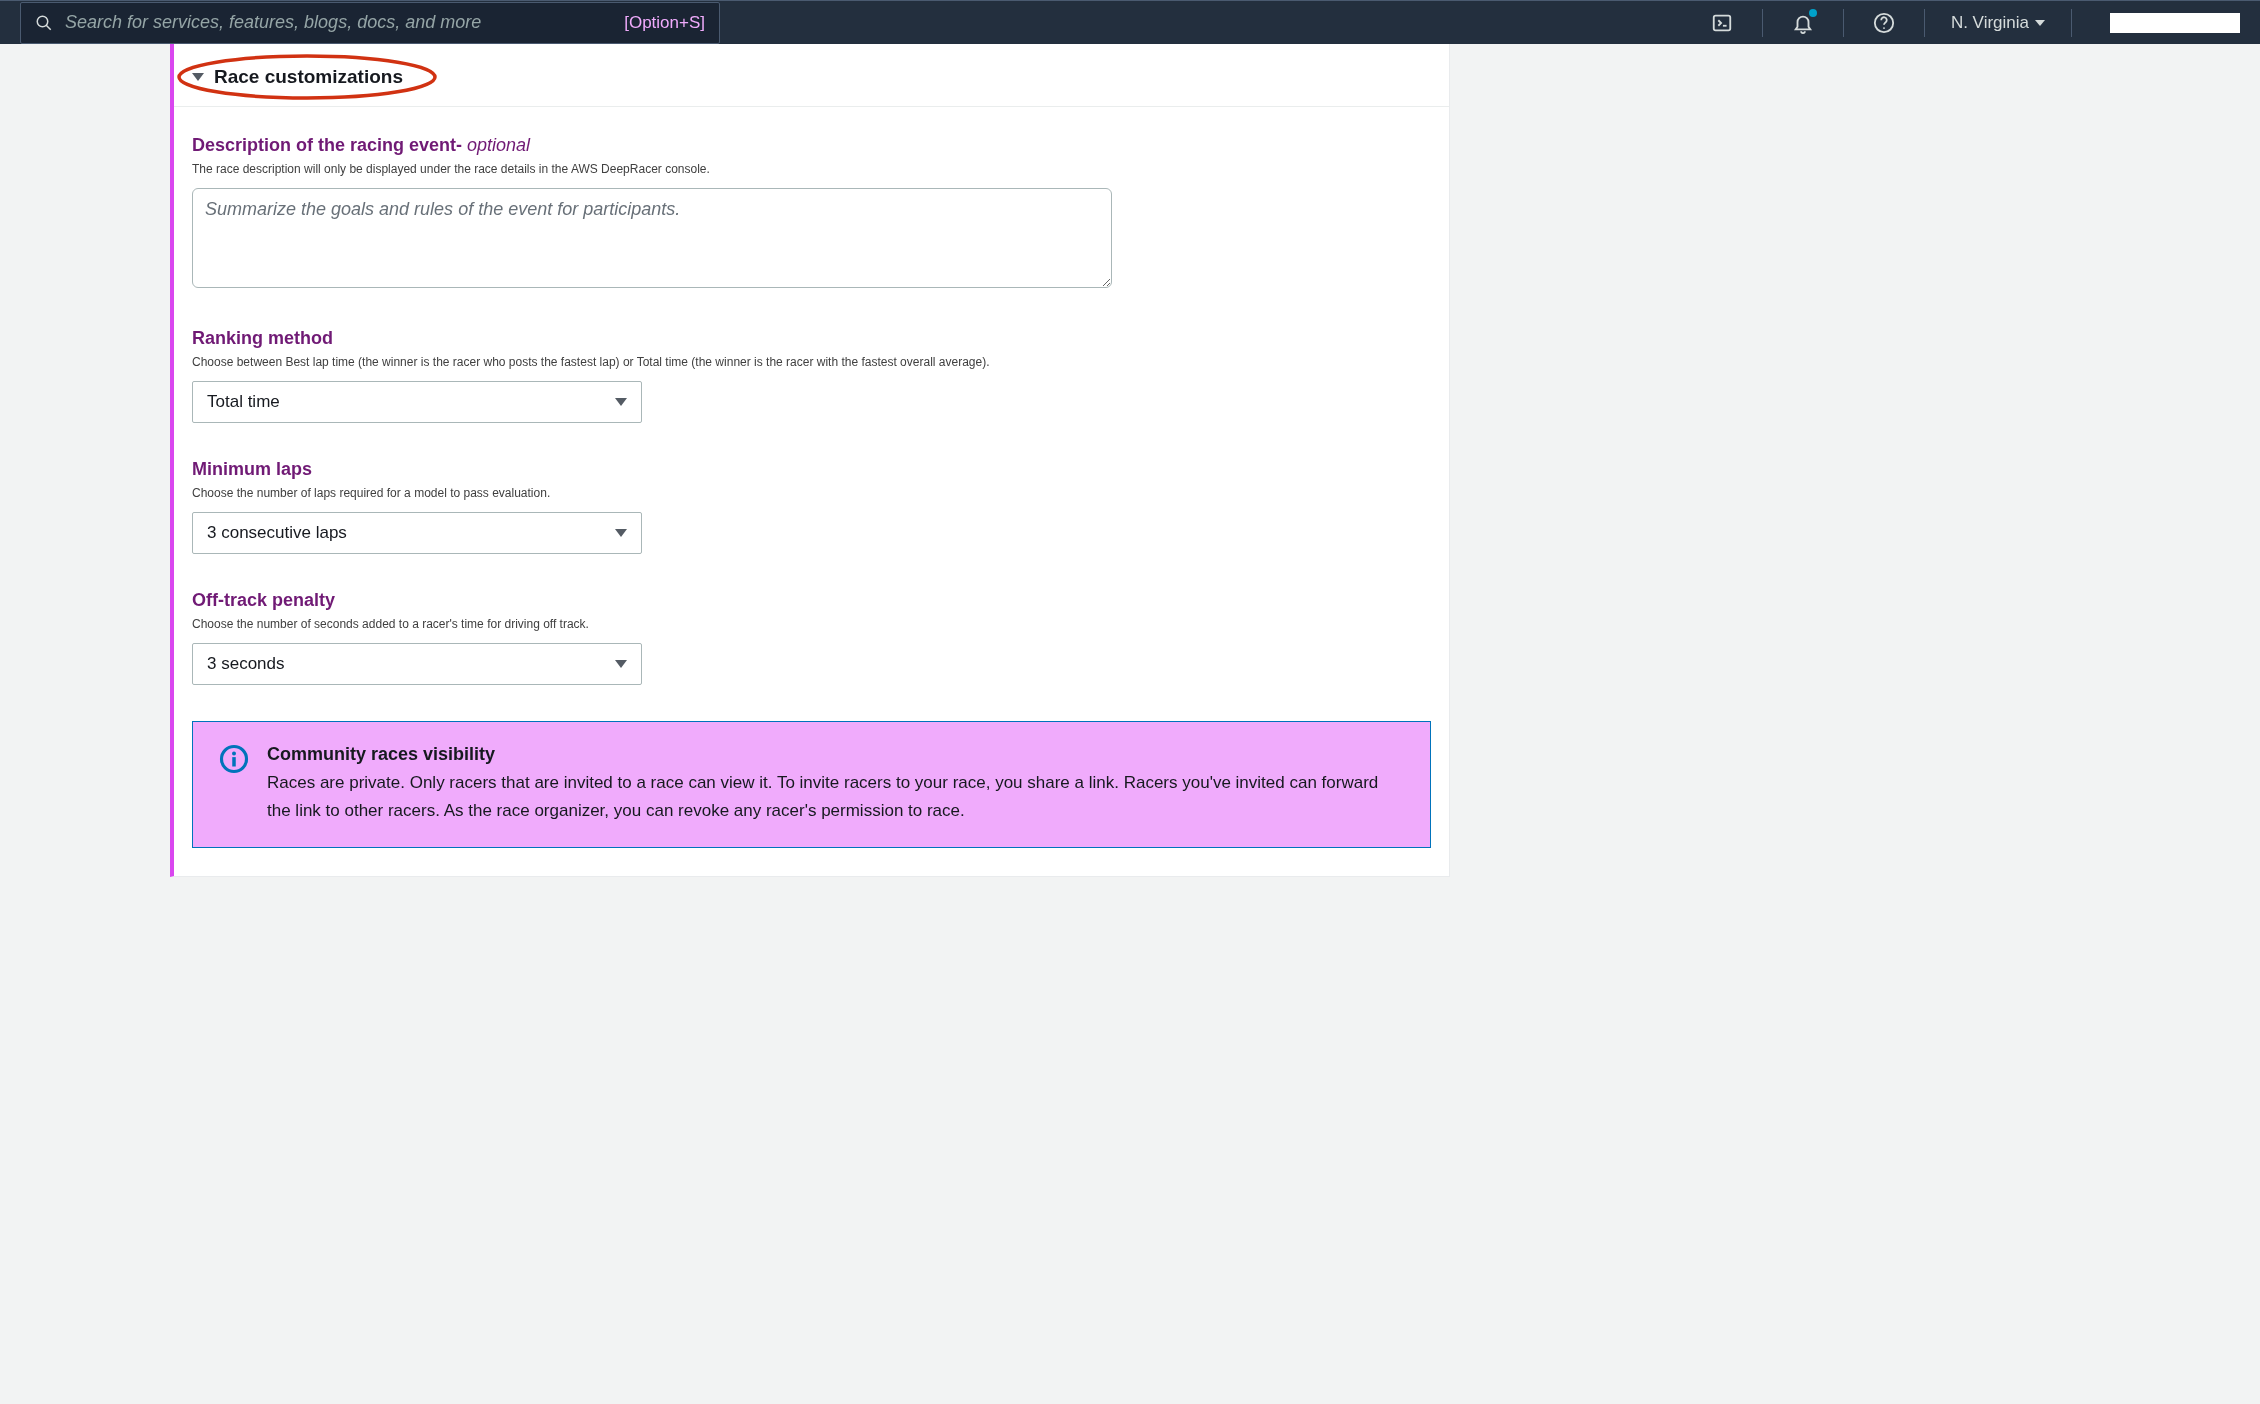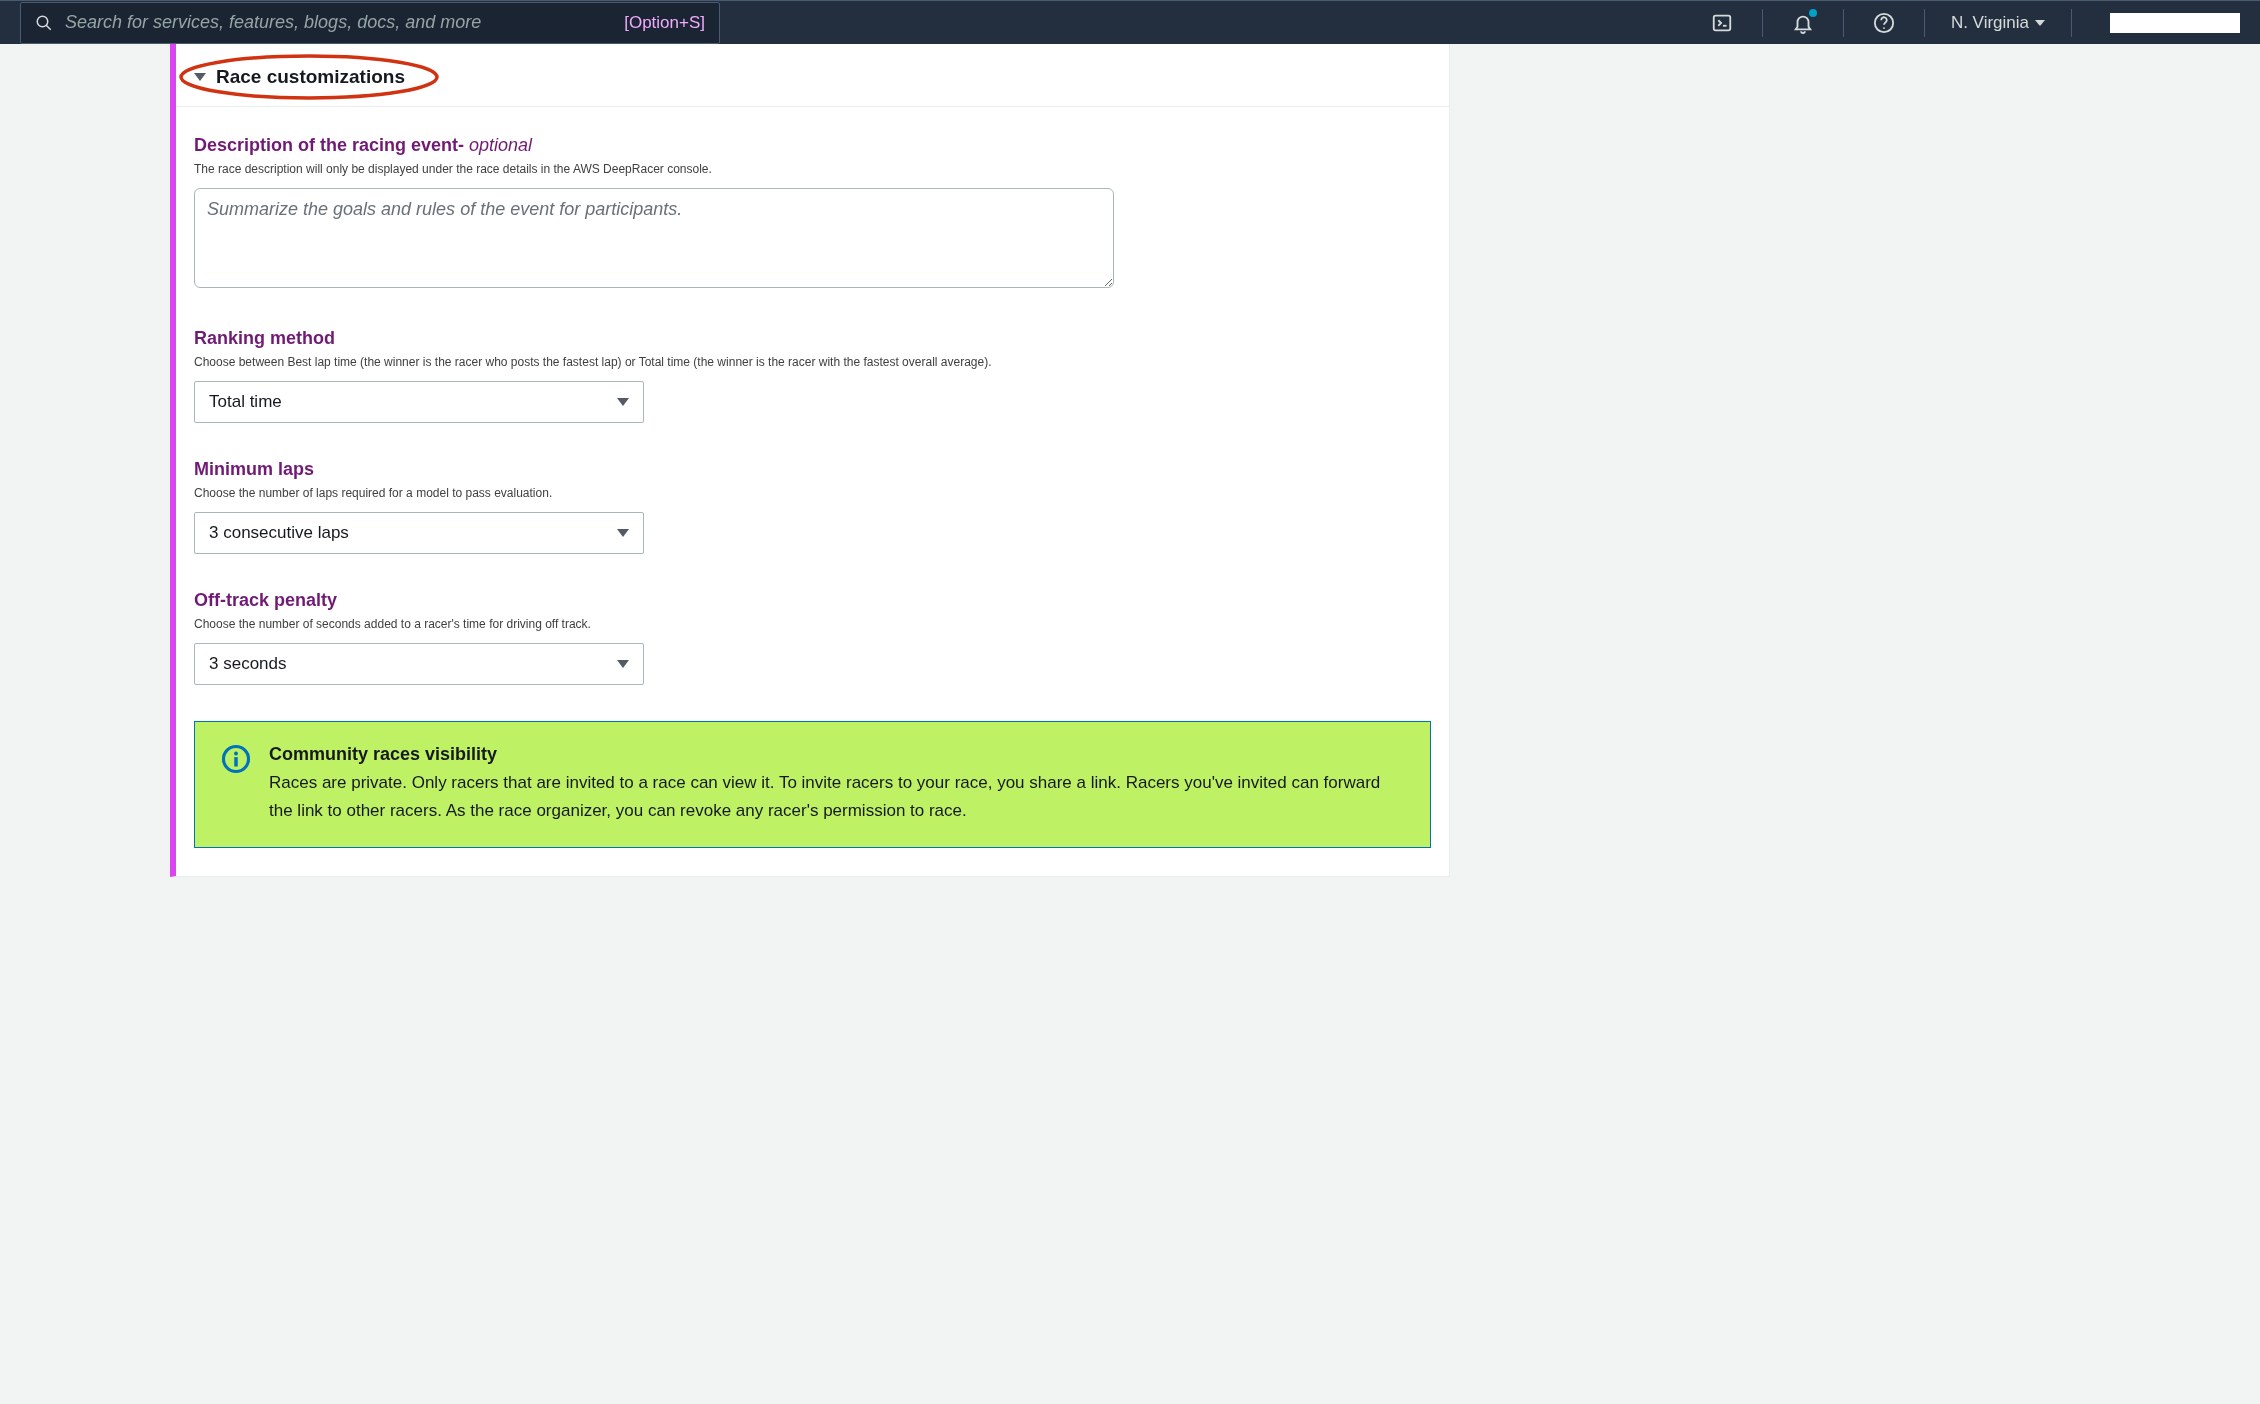--- a/index.html
+++ b/index.html
@@ -117,21 +117,21 @@
     }
 
     
     .page {
       padding: 0 0 0 0;
     }
     .panel {
       background: #fff;
       margin: 0 0 0 170px;
       max-width: 1280px;
-      border-left: 6px solid #d946ef;
+      border-left: 4px solid #d946ef;
       border-right: 1px solid #e9ebed;
       border-bottom: 1px solid #e9ebed;
       padding: 0 0 28px 0;
     }
 
     
     .collapsible-header {
       display: flex;
       align-items: center;
       gap: 10px;
@@ -230,21 +230,21 @@
       height: 0;
       border-left: 6px solid transparent;
       border-right: 6px solid transparent;
       border-top: 8px solid #545b64;
     }
 
     
     .info-box {
       margin: 0 18px;
       border: 1px solid #0073bb;
-      background: #bef264;
+      background: #f0abfc;
       border-radius: 0;
       padding: 22px 26px;
       display: flex;
       gap: 18px;
       justify-content: space-between;
     }
     .info-icon-wrap {
       flex-shrink: 0;
     }
     .info-icon-wrap svg {

